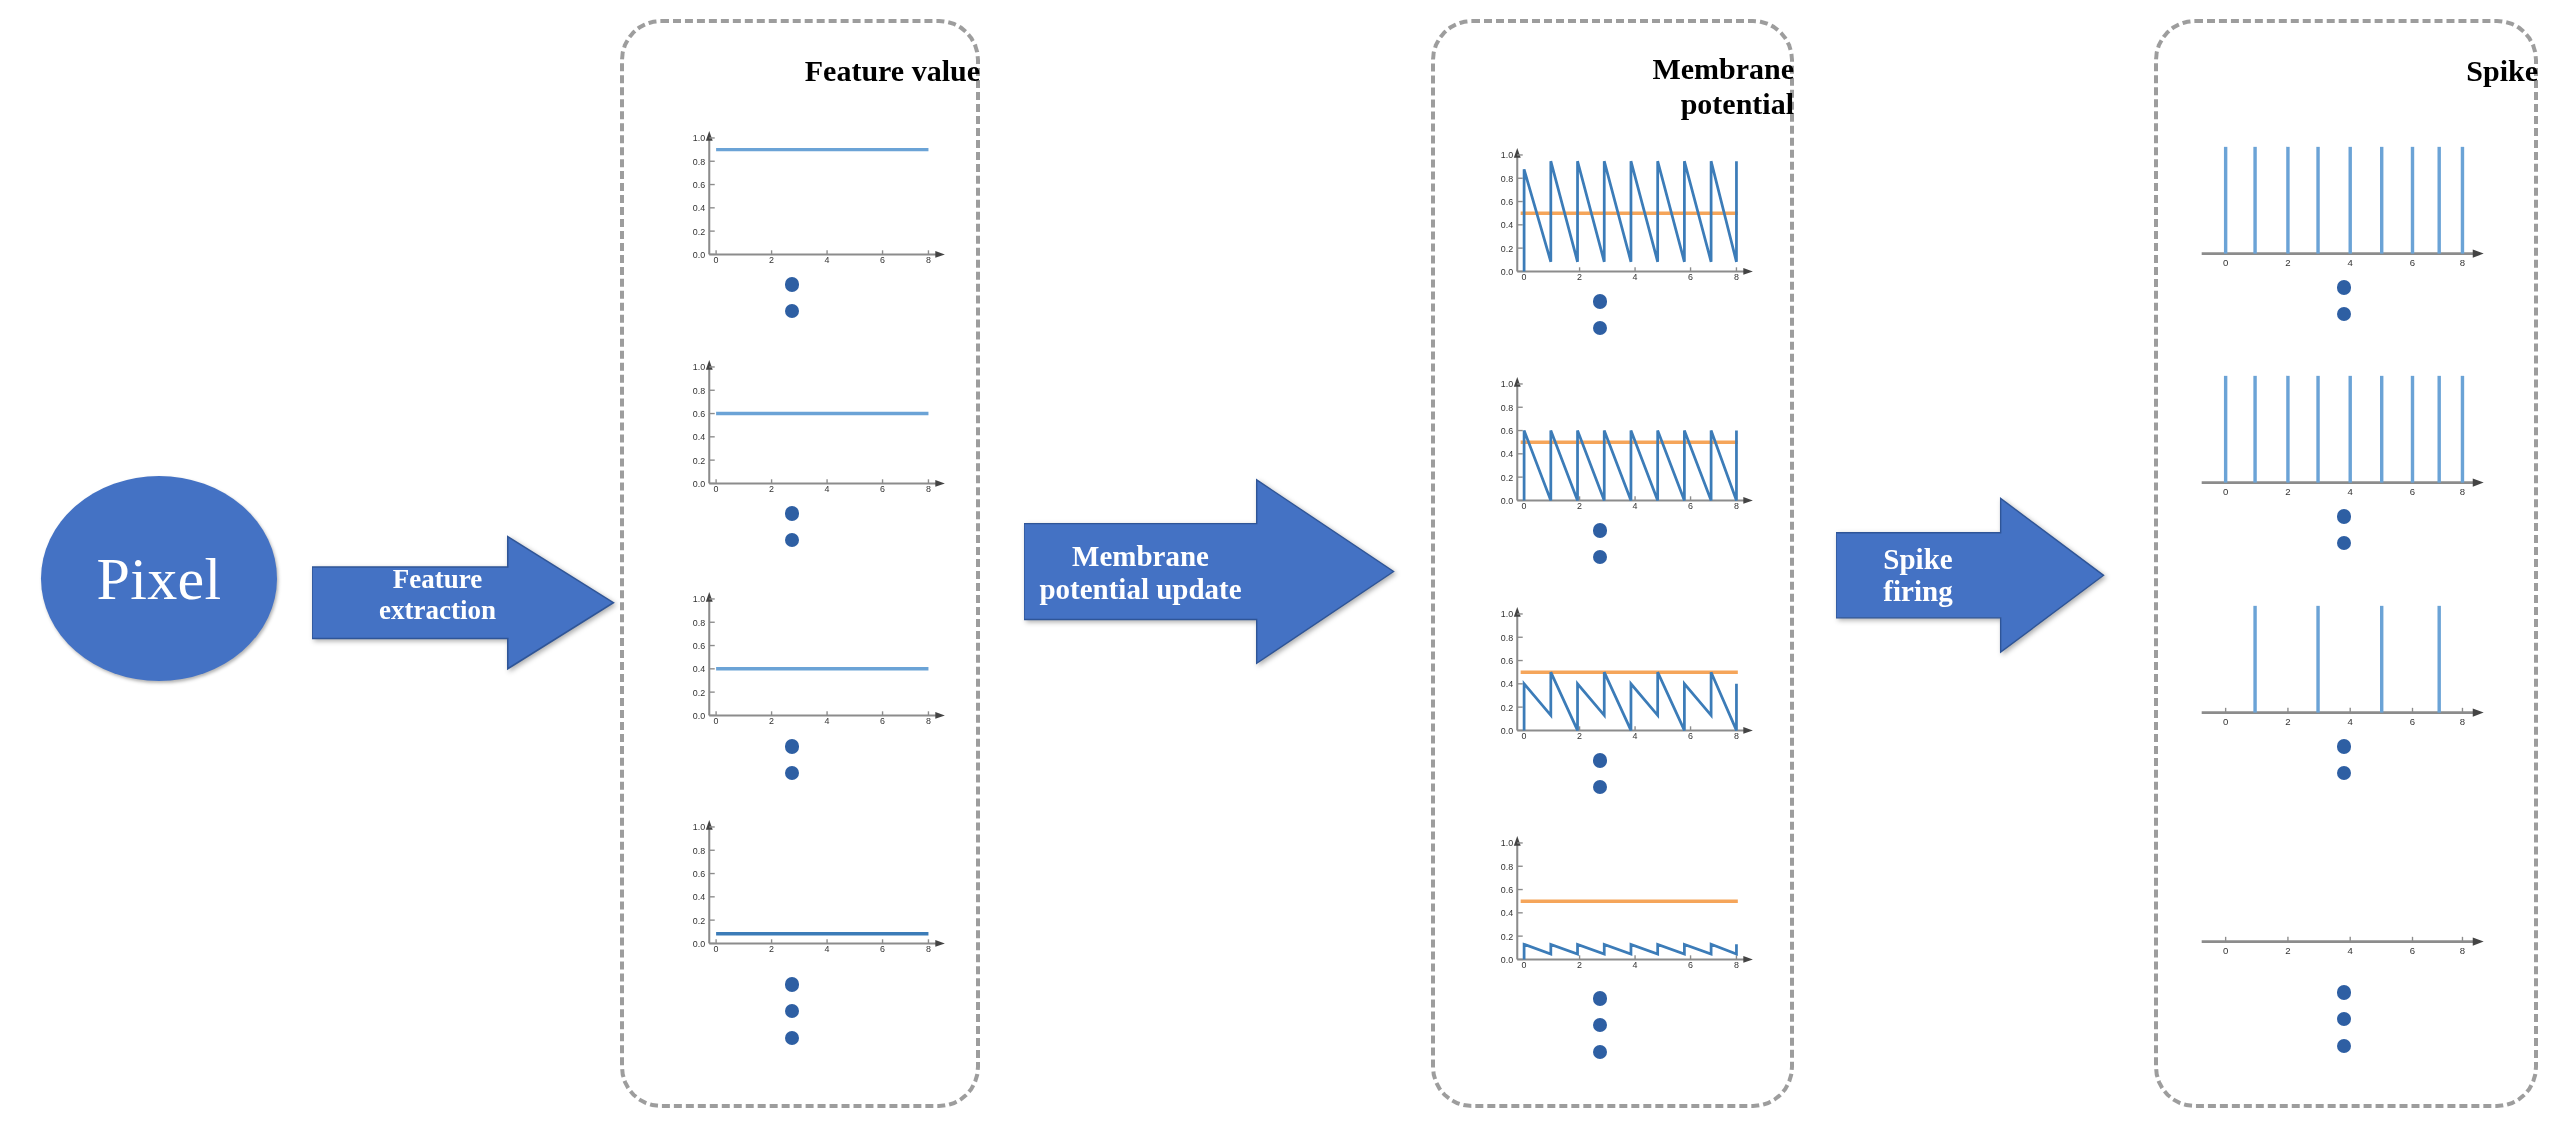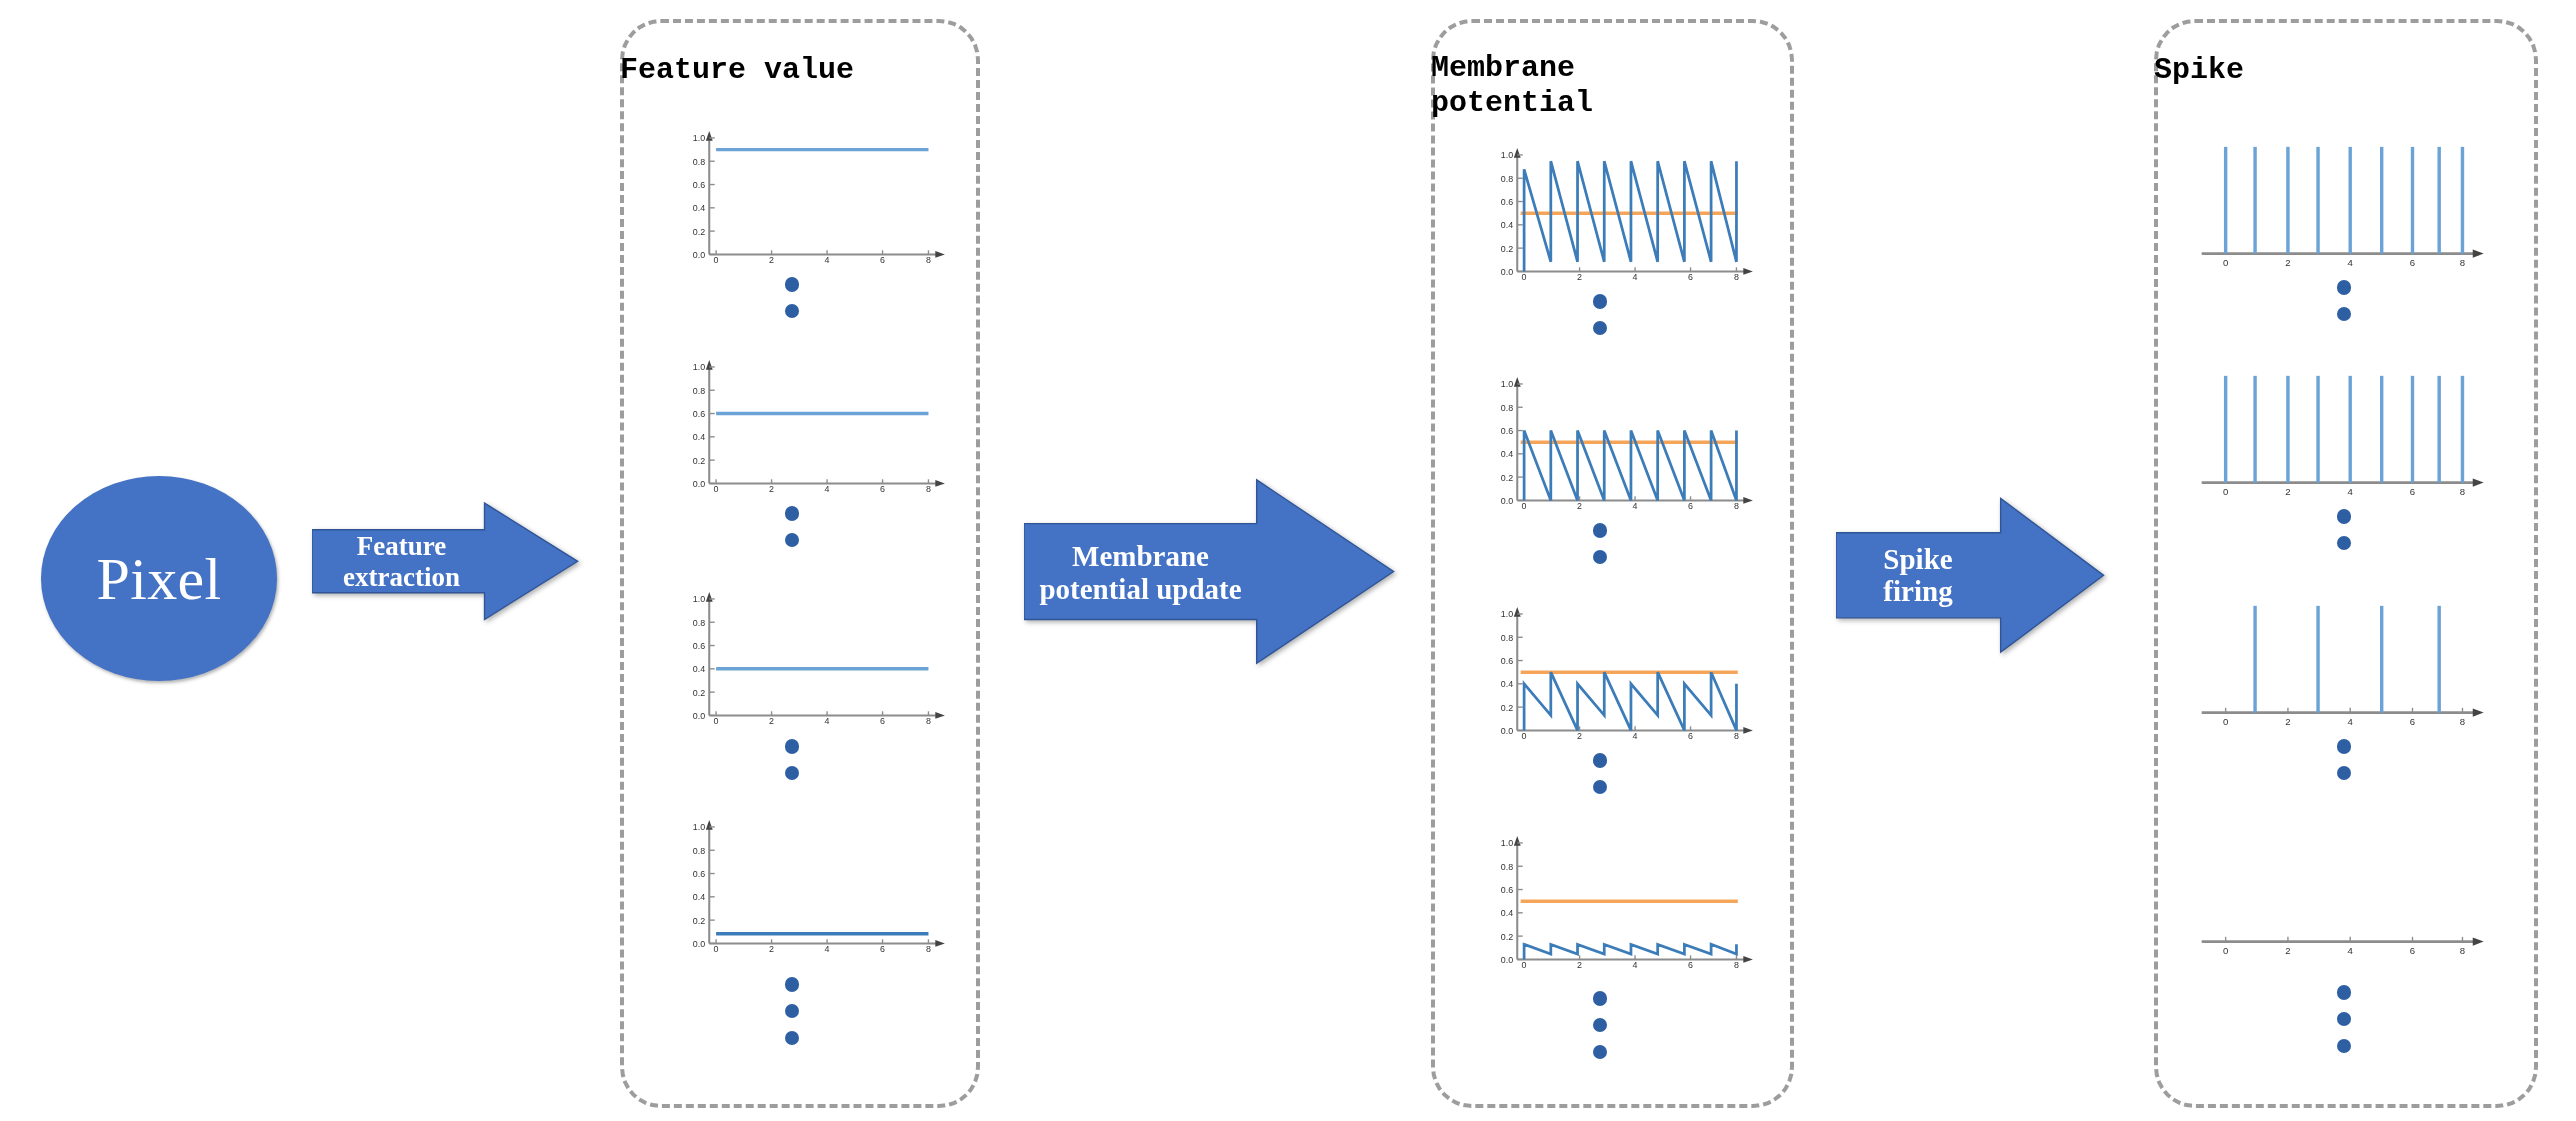--- a/index.html
+++ b/index.html
@@ -40,23 +40,23 @@
   
   .panel{
     position:absolute;
     border:4.8px dashed #9d9d9d;
     border-radius:41px;
     background:#fff;
     box-sizing:border-box;
   }
   .panel-title{
     position:absolute;left:0;right:0;
-    text-align:left;font-weight:bold;color:#000;
+    text-align:right;font-weight:bold;color:#000;
     font-size:30px;line-height:1.18;
-    font-family:Liberation Mono, monospace;
+    font-family:Liberation Serif, serif;
     white-space:pre-line;
   }
 
   
   .plot{position:absolute;}
   .plot svg{display:block;}
 
   
   .dots{position:absolute;display:flex;flex-direction:column;align-items:center;}
   .dots i{
@@ -66,21 +66,21 @@
 </style>
 </head>
 <body>
 
 <div class="stage">
 
   <div class="pixel-node" style="background:#4472C4;">
     <span class="lbl">Pixel</span>
   </div>
 
-  <div class="arrow" style="left:312px;top:499px;width:267px;height:125px;">
+  <div class="arrow" style="left:312px;top:532px;width:267px;height:125px;padding-left:36px;">
     <svg class="arrow-body" viewBox="0 0 390 182" preserveAspectRatio="none">
       <polygon points="0,45 252,45 252,6 388,91 252,176 252,137 0,137" fill="#4472C4" stroke="#2F5597" stroke-width="2"></polygon>
     </svg>
     <div class="arrow-label" style="width:171px;margin-left:4.1px;font-size:27px;">Feature
 extraction</div>
   </div>
 
   <div class="panel" style="left:620px;top:19px;width:360px;height:1089px;">
   </div>
   <div class="panel-title" style="left:620px;top:53px;width:360px;">Feature value</div>

